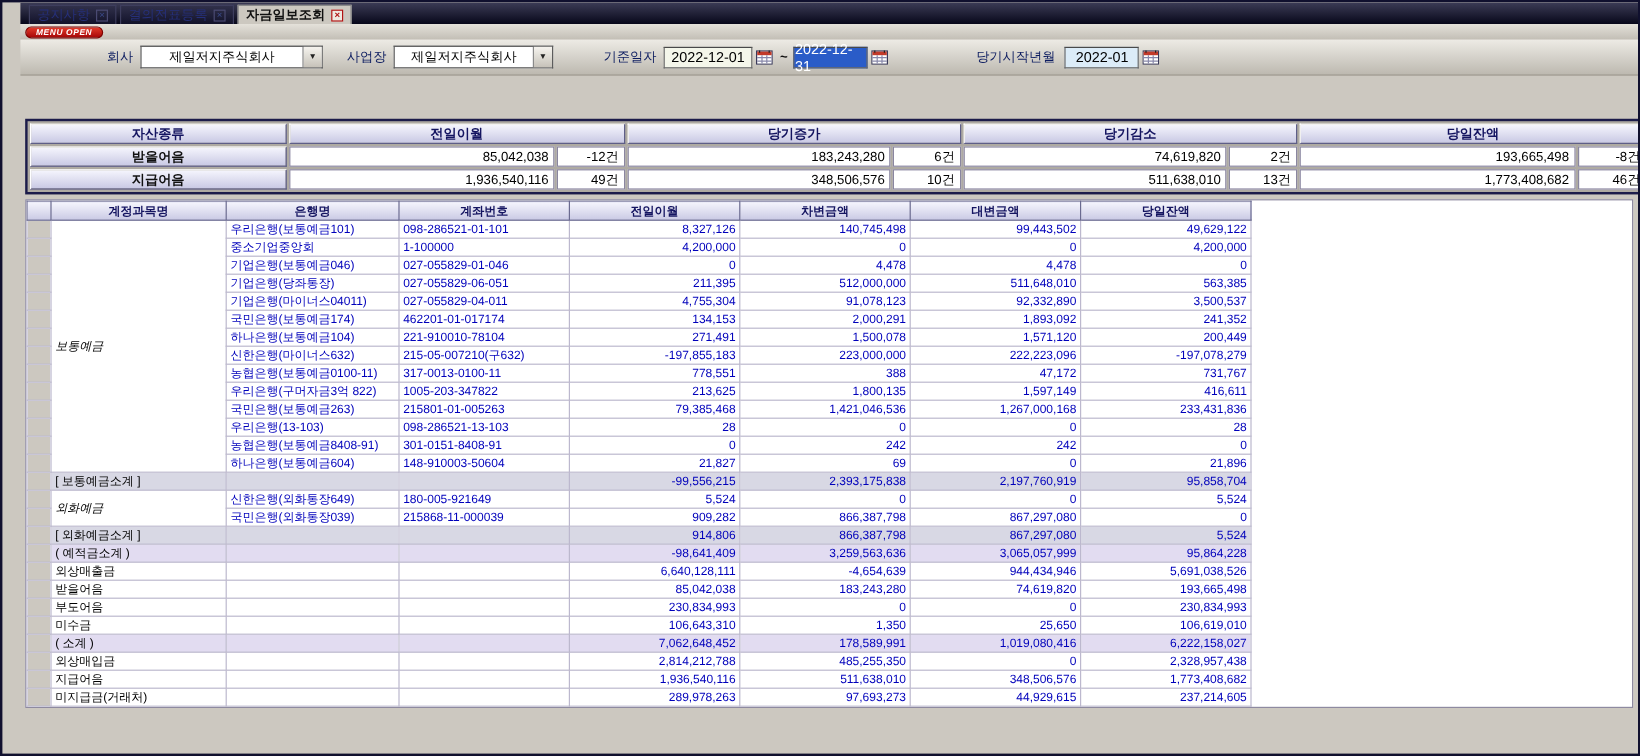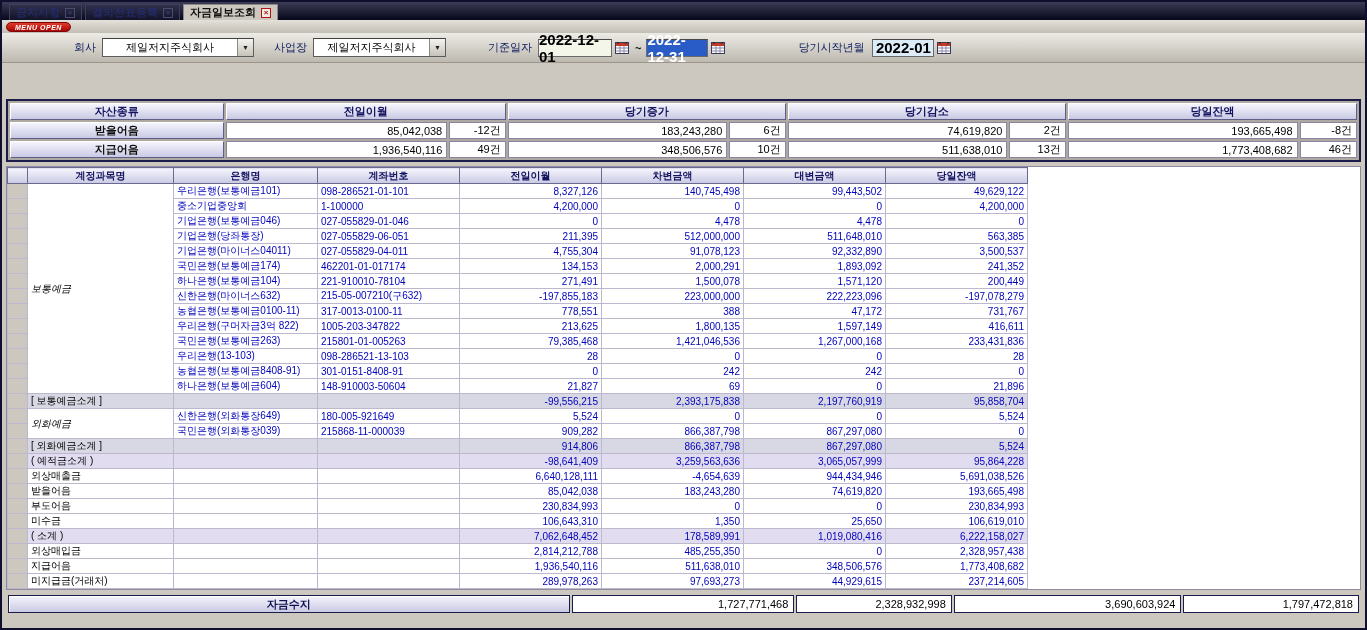--- a/index.html
+++ b/index.html
@@ -1,38 +1,38 @@
 <!DOCTYPE html>
 <html><head>
 <meta charset="utf-8">
 <style>
   * { box-sizing: border-box; margin: 0; padding: 0; }
   html,body { width:1367px; height:630px; }
   body { font-family:"Liberation Sans","DejaVu Sans",sans-serif; background:#8a8a8a; }
-  .window { width:1367px; height:630px; border:2px solid #10102e; background:#ccc8c0; overflow:hidden; }
+  .window { width:1367px; height:630px; border:2px solid #10102e; background:#ccc8c0; overflow:hidden;padding-left:15px; }
 
   
   .tabbar { height:18px; background:linear-gradient(#3c3c56,#07071a); display:flex; align-items:flex-end; padding-left:7px; gap:3px; }
   .tab { height:16px; display:flex; align-items:center; gap:5px; padding:0 6px; font-size:11px; cursor:default; }
   .tab.inactive { background:linear-gradient(#30304a,#12122a); color:#26307a; border:1px solid #3e3e5e; border-bottom:none; }
   .tab.active { background:#ccc8c0; color:#101010; border:1px solid #8a8a8a; border-bottom:none; font-weight:bold; }
   .tabx { display:inline-block; width:10px; height:10px; line-height:8px; text-align:center; font-size:8px; border:1px solid #4a4a72; color:#3a4a8a; }
   .tab.active .tabx { border-color:#b01414; color:#b01414; background:#efe9e1; }
 
   
   .menustrip { height:13px; background:linear-gradient(#e4e1da,#c2beb5); display:flex; align-items:center; padding-left:4px; }
   .menu-open { background:linear-gradient(#e23a2a,#a80808); color:#fff; font-size:7px; font-weight:bold; font-style:italic; border:1px solid #7e0404; border-radius:6px; padding:0 8px; height:10px; line-height:9px; letter-spacing:.5px; cursor:pointer; }
 
   
   .filterbar { height:30px; display:flex; align-items:center; background:linear-gradient(#edebe5,#bdb9b0); font-size:11px; color:#0c1c60; border-bottom:1px solid #9a968c; }
   .flabel { font-weight:normal; white-space:nowrap; }
   .combo { display:flex; align-items:center; height:19px; background:#fff; border:1px solid #5c5c5c; border-top-color:#404040;text-align:center; }
   .combo-text { padding:0 4px; font-size:11px; color:#000; flex:1; white-space:nowrap; overflow:hidden; }
   .combo-btn { width:16px; height:17px; background:linear-gradient(#f6f4ef,#c6c2b9); border-left:1px solid #8a8a8a; font-size:7px; color:#222; display:flex; align-items:center; justify-content:center; }
-  .datebox { height:18px; border:1px solid #6a6a6a; border-top-color:#494949; display:flex; align-items:center; justify-content:center; font-size:15px; font-weight:bold; }
+  .datebox { height:18px; border:1px solid #6a6a6a; border-top-color:#494949; display:flex; align-items:center; justify-content:center; font-size:12px; font-weight:normal; }
   .d-from { width:74px; background:#f4f6ea; color:#000; }
   .d-to { width:62px; background:#2a5cc8; color:#fff; }
   .d-month { width:62px; background:#dcecf8; color:#000; }
   .calbtn { width:16px; height:15px; margin-left:2px; display:inline-flex; align-items:center; justify-content:center; background:transparent; border:none; cursor:pointer; }
   .tilde { margin:0 5px; font-weight:bold; color:#101010; }
 
   
   .summary-wrap { padding:2px 4px 0 4px;margin-top:34px; }
   table.summary { width:1355px; border:2px solid #1c1c4a; border-collapse:separate; border-spacing:2px; background:#aeaaa2; table-layout:fixed; }
   table.summary th, table.summary td { height:15px; font-size:11px; overflow:hidden; white-space:nowrap; }
@@ -471,34 +471,14 @@
             <td class="lbl"></td>
             <td class="num">289,978,263</td>
             <td class="num">97,693,273</td>
             <td class="num">44,929,615</td>
             <td class="num">237,214,605</td>
           </tr>
         </tbody>
     </table>
   </div>
 
-  <div class="footer-wrap">
-    <table class="footer">
-      <colgroup>
-        <col style="width:560px">
-          <col style="width:222px">
-          <col style="width:155px">
-          <col style="width:227px">
-          <col style="width:175px">
-      </colgroup>
-      <tbody>
-          <tr>
-        <td class="f-label">자금수지</td>
-        <td class="f-val">1,727,771,468</td>
-        <td class="f-val">2,328,932,998</td>
-        <td class="f-val">3,690,603,924</td>
-        <td class="f-val">1,797,472,818</td>
-      </tr>
-    </tbody>
-      </table>
-  </div>
 
 </div>
 
 </body></html>

